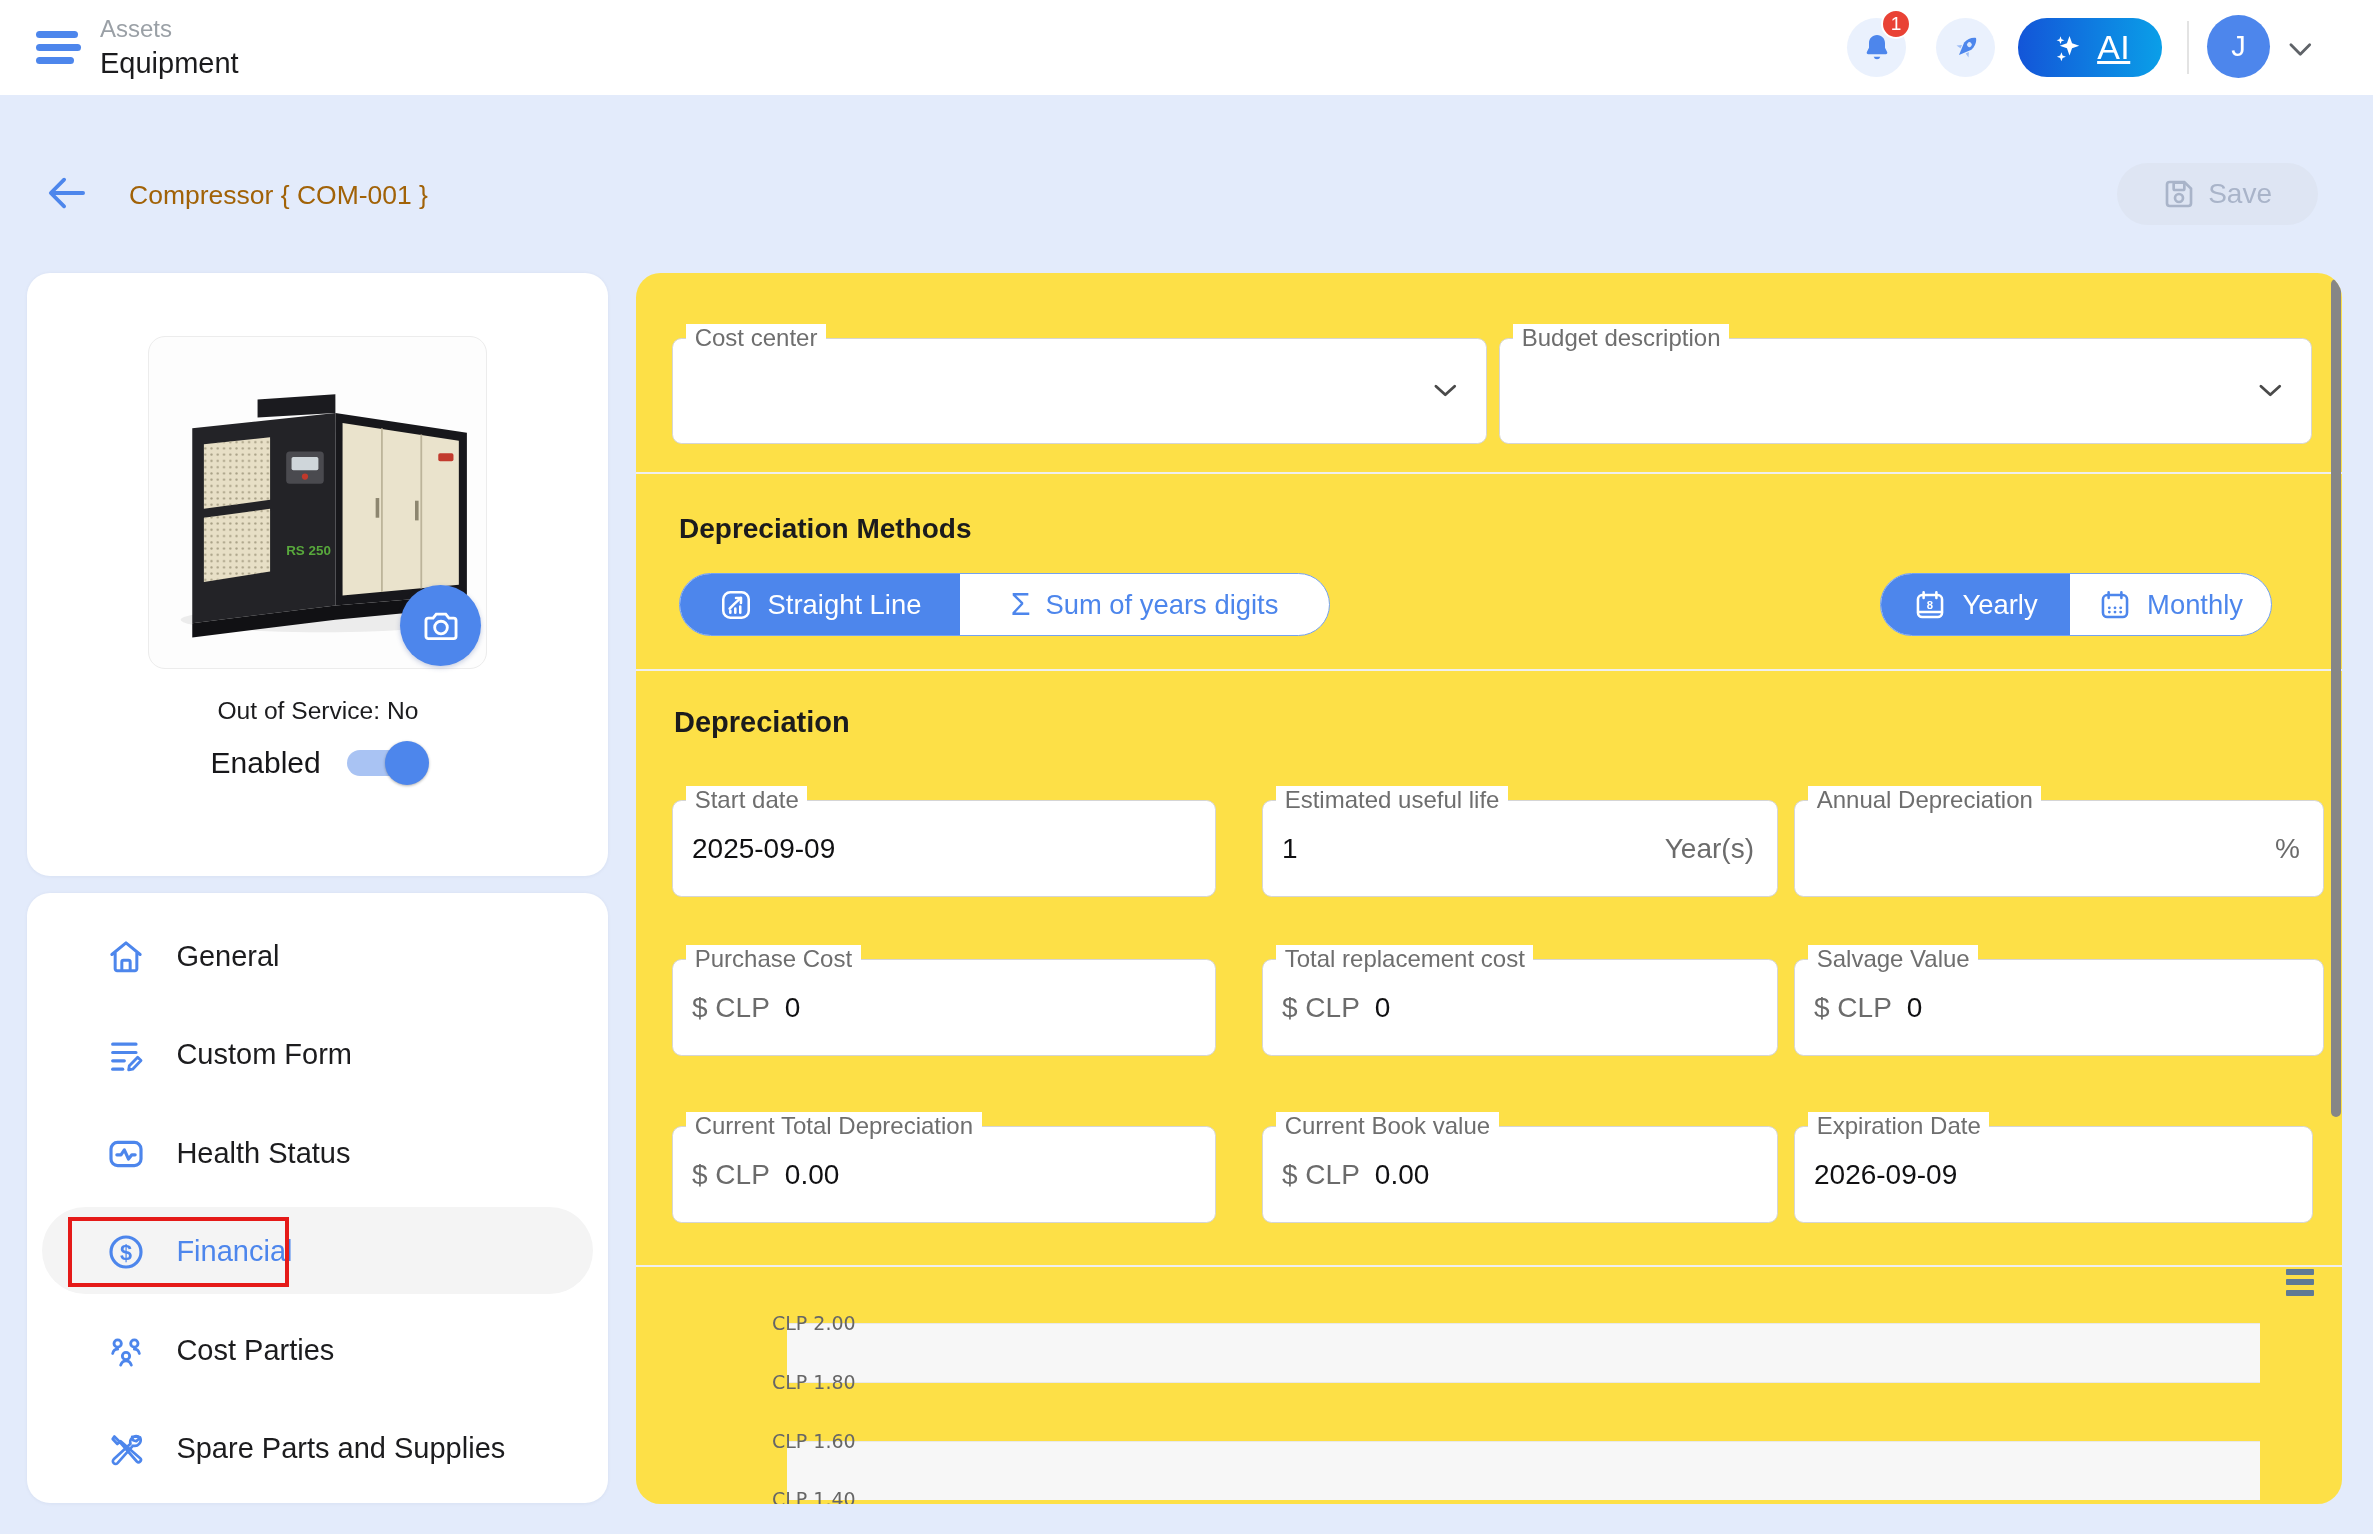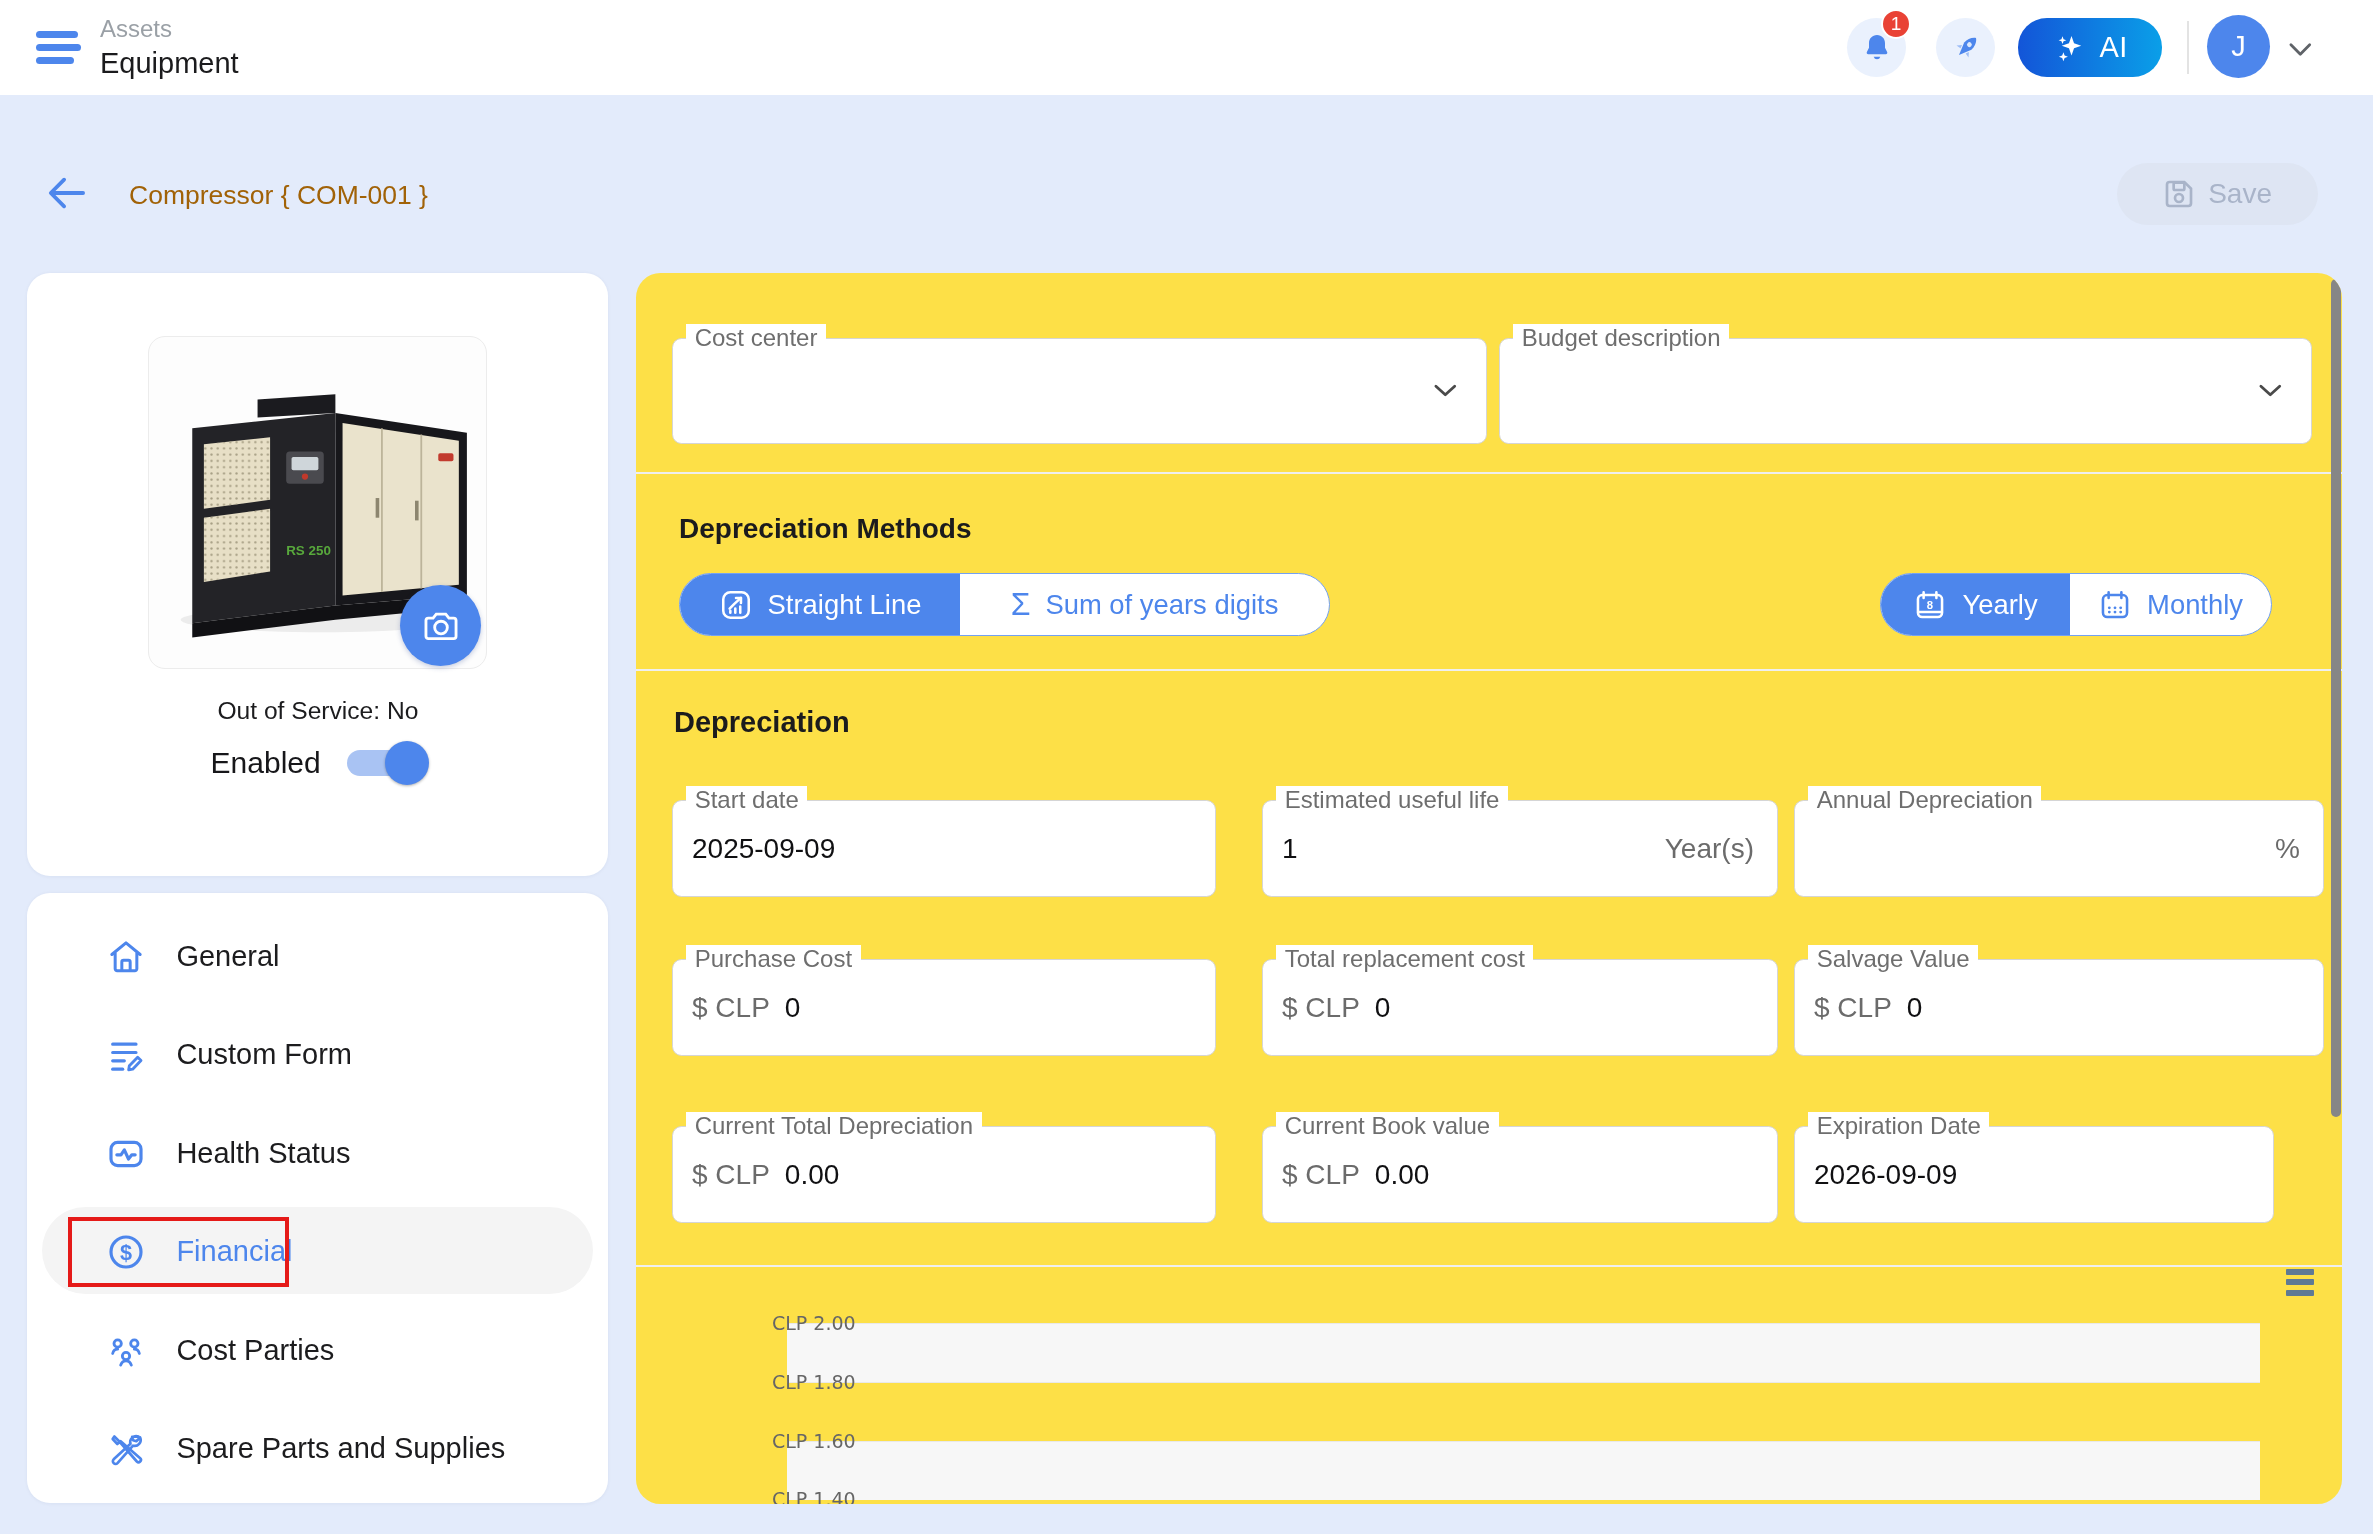--- a/index.html
+++ b/index.html
@@ -12,21 +12,21 @@
   .hamburger { position:absolute; left:36px; top:31px; width:45px; height:34px; cursor:pointer; }
   .hamburger span { display:block; height:6.6px; border-radius:3.8px; background:#4D86EC; margin-bottom:6.6px; }
   .hamburger span:nth-child(1){ width:42px; }
   .hamburger span:nth-child(2){ width:45px; }
   .hamburger span:nth-child(3){ width:38px; }
   .crumb-small { position:absolute; left:100px; top:15px; font-size:24px; color:#9AA0A6; }
   .crumb-big   { position:absolute; left:100px; top:47px; font-size:29px; color:#1b1b1d; font-weight:500; }
   .icon-circle { position:absolute; width:59px; height:59px; border-radius:50%; background:#EAF1FD; display:flex; align-items:center; justify-content:center; cursor:pointer; }
   .badge { position:absolute; left:34px; top:-9.5px; min-width:30px; height:30px; border-radius:15px; background:#E94235; color:#fff; font-size:19px; display:flex; align-items:center; justify-content:center; border:2.8px solid #fff; }
   .ai-btn { position:absolute; left:2018px; top:18px; width:144px; height:59px; border-radius:29px; background:linear-gradient(90deg,#1355D8 0%,#0A9FE8 100%); display:flex; align-items:center; justify-content:center; gap:11.4px; cursor:pointer; }
-  .ai-label { color:#fff; font-size:29px; letter-spacing:0.5px; }
+  .ai-label { color:#fff; font-size:34px; letter-spacing:0.5px;text-decoration:underline; }
   .hdr-divider { position:absolute; left:2187px; top:21px; width:1.9px; height:53px; background:#E3E3E3; }
   .avatar { position:absolute; left:2207px; top:15px; width:63px; height:63px; border-radius:50%; background:#4D86EC; color:#fff; font-size:29px; display:flex; align-items:center; justify-content:center; cursor:pointer; }
 
   
   .back-btn { position:absolute; left:45px; top:174px; width:42px; height:38px; cursor:pointer; }
   .page-title { position:absolute; left:129px; top:180px; font-size:26.5px; font-weight:500; color:#a16207; }
   .save-btn { position:absolute; left:2117px; top:163px; width:201px; height:62px; border-radius:31px; background:#DEE5F3; display:flex; align-items:center; justify-content:center; gap:13.2px; color:#A9B4C9; font-size:28px; cursor:default; }
 
   
   .card { position:absolute; background:#fff; border-radius:23px; box-shadow:0 0.9px 3.8px rgba(20,40,80,.05);padding-left:39px; }
@@ -352,21 +352,21 @@
         <span>0.00</span>
       </span>
   </div>
   <div class="field" style="left:626px; top:853px; width:516px; height:97px;padding-left:34px;">
     <span class="flabel">Current Book value</span>
     <span class="fvalue">
         <span class="fprefix">$ CLP</span>
         <span>0.00</span>
       </span>
   </div>
-  <div class="field" style="left:1158px; top:853px; width:480px; height:97px;">
+  <div class="field" style="left:1158px; top:853px; width:519px; height:97px;">
     <span class="flabel">Expiration Date</span>
     <span class="fvalue">2026-09-09</span>
   </div>
 
   <div class="hr" style="top:992px;"></div>
 
   <div class="chart-menu">
       <span></span>
       <span></span>
       <span></span>

